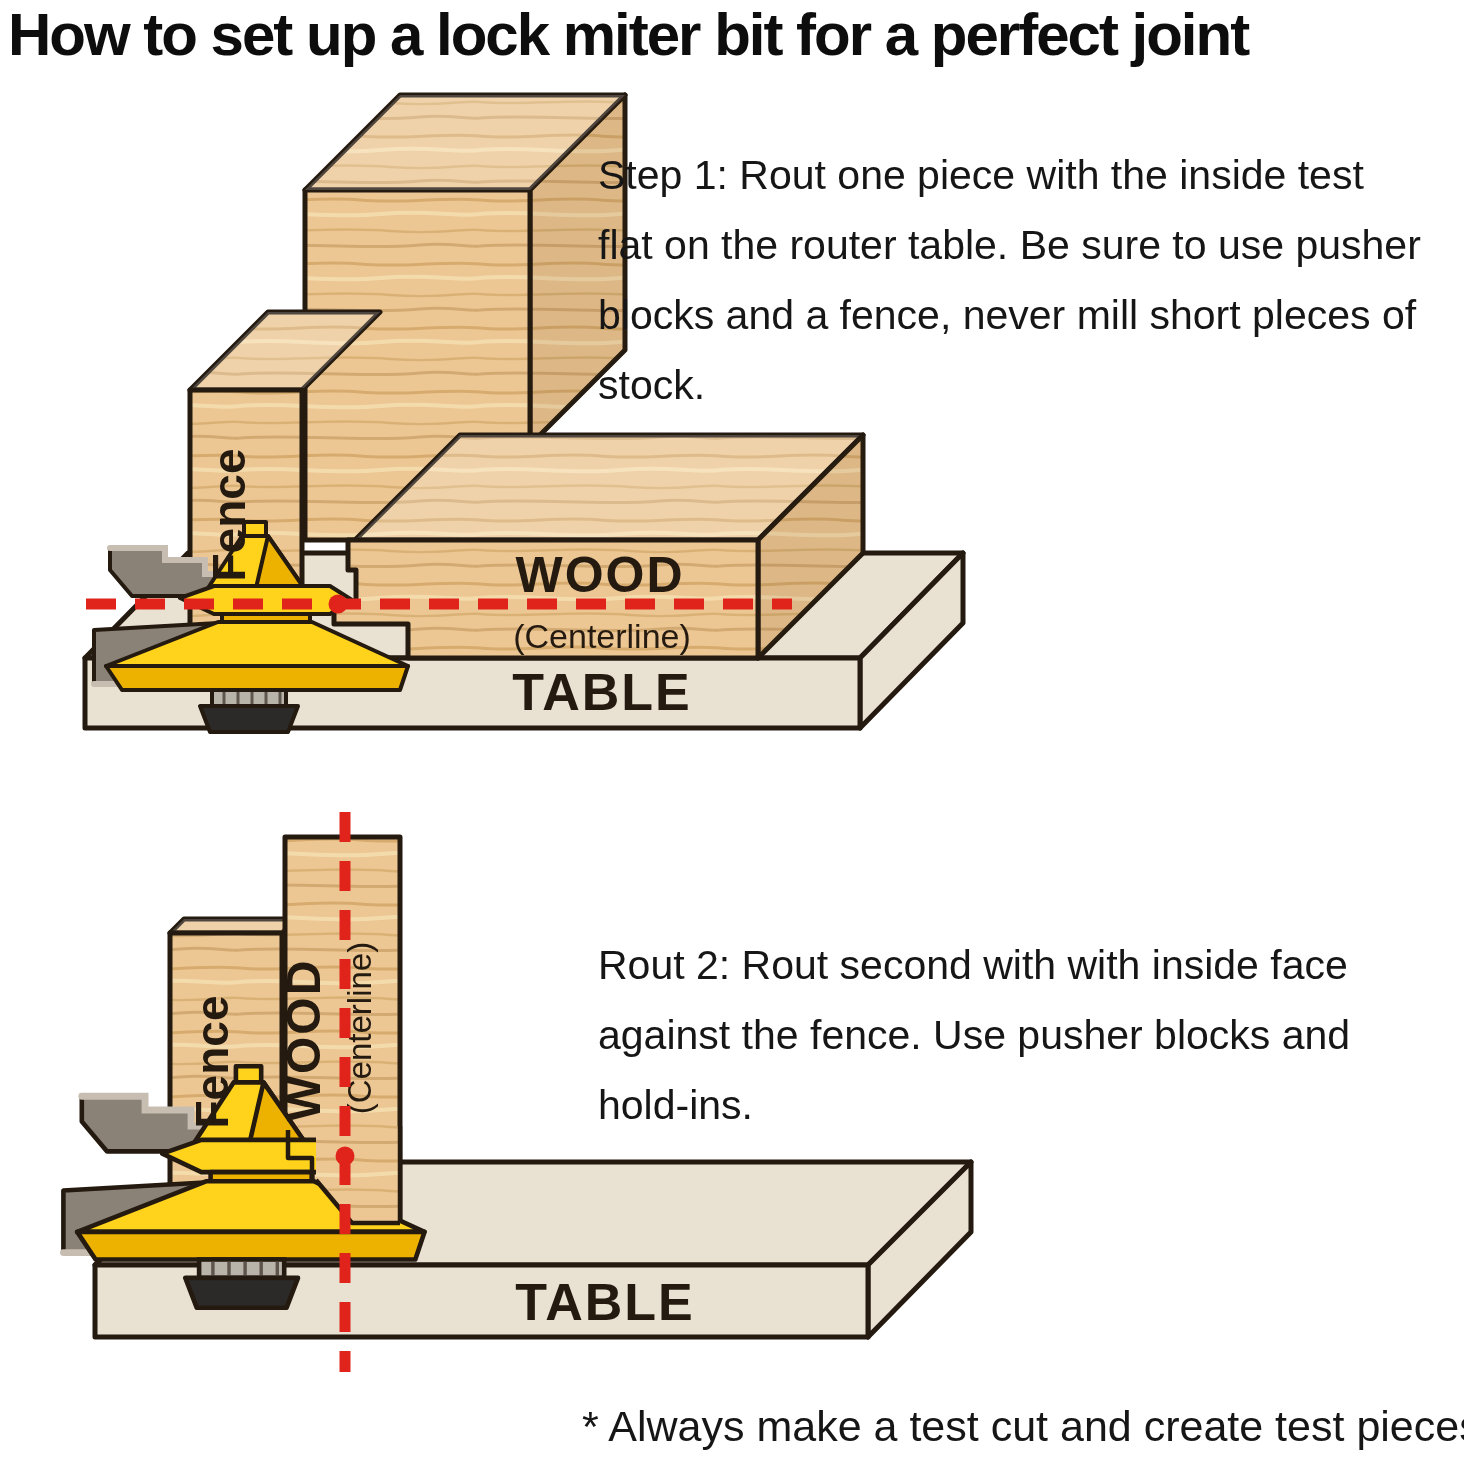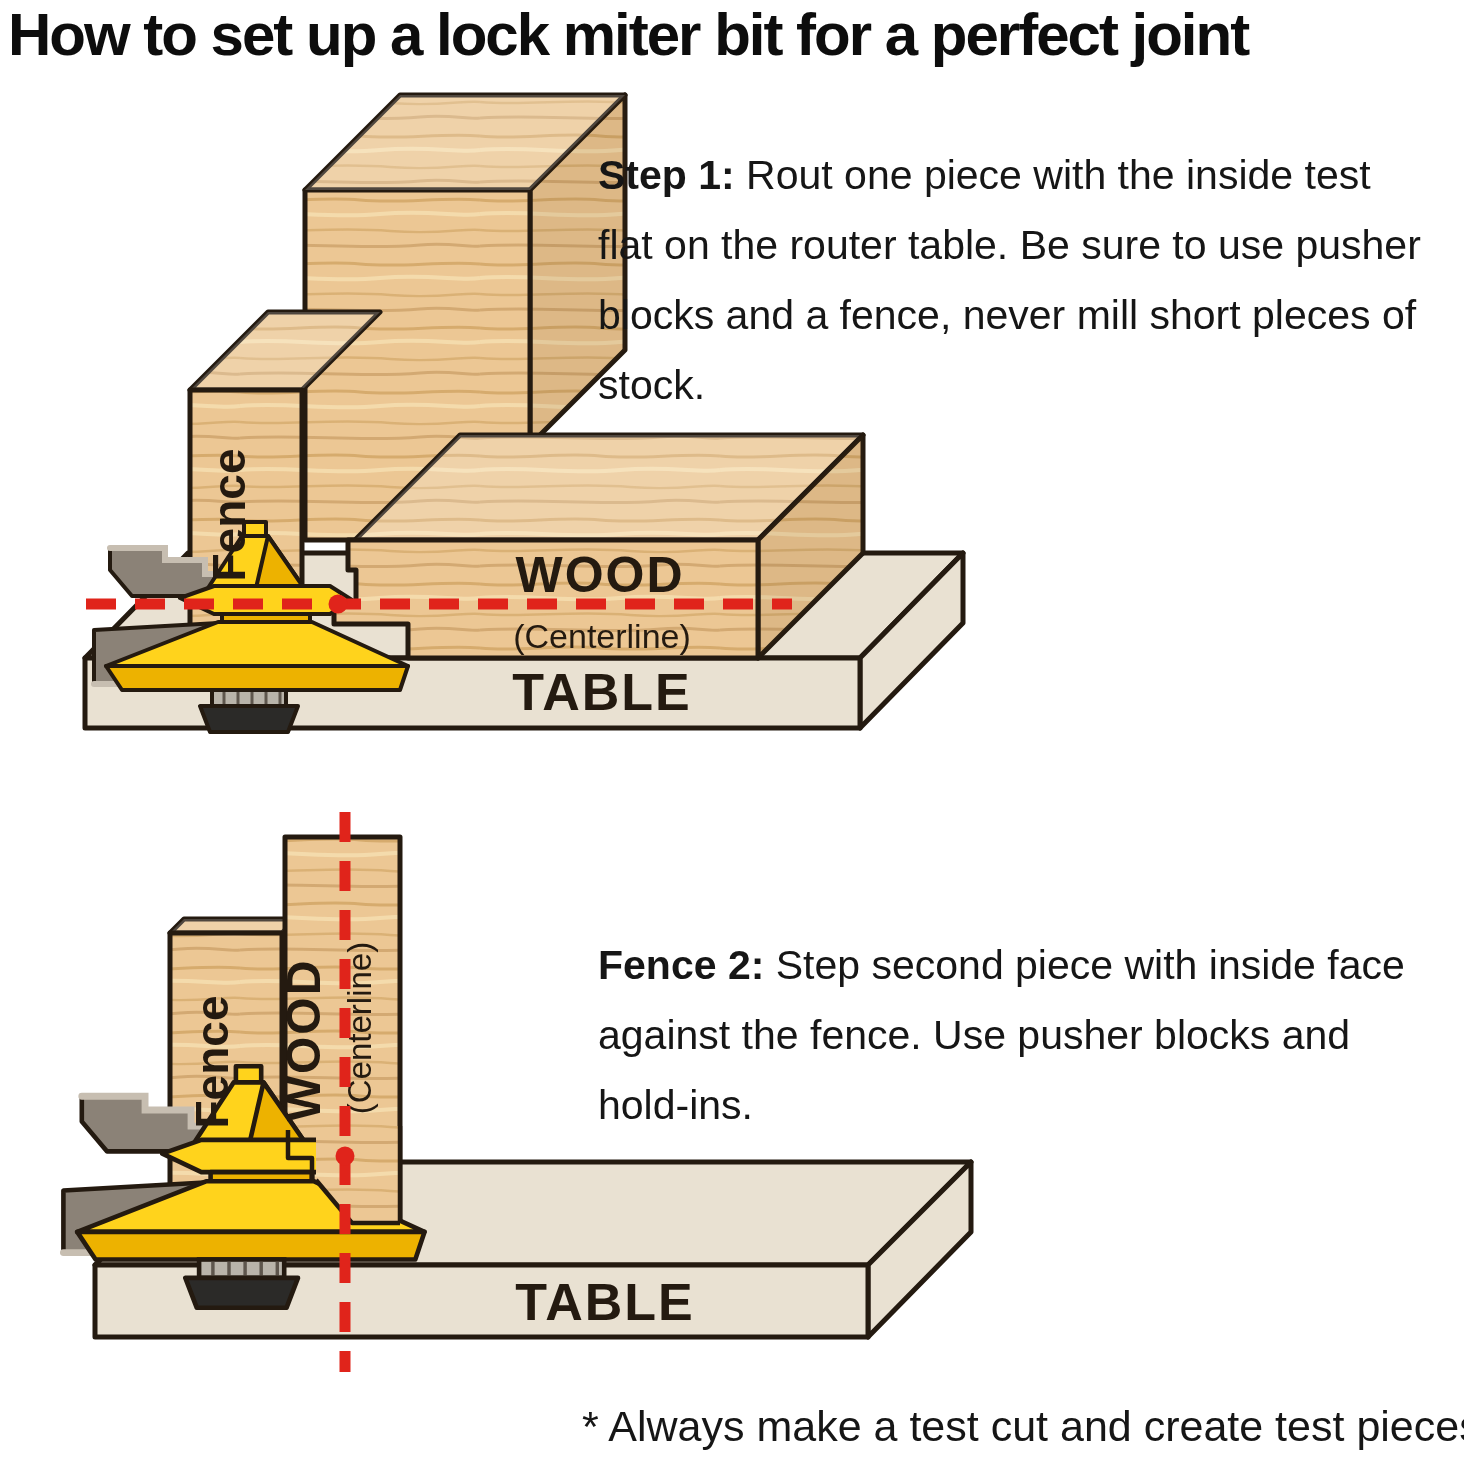--- a/index.html
+++ b/index.html
@@ -2,21 +2,21 @@
 <html style="--wood-base: #ecc794; --wood-grain: #cfa160; --wood-grain-light: #f6e0b2; --wood-grain-dark: #b98c4f; --table: #e9e1d2; --outline: #241a10; --yellow: #ffd31c; --yellow-dark: #edb200; --blade: #8b8277; --blade-light: #c7beb1; --blade-dark: #5e564d; --metal: #b9b4aa; --nut: #2b2a28; --red: #e0241b;"><head>
 <meta charset="utf-8">
 <style>
   html,body{margin:0;padding:0;background:#ffffff;}
   body{font-family:"Liberation Sans", sans-serif;color:#111;}
   .canvas{position:relative;width:1464px;height:1464px;background:#fff;overflow:hidden;padding-left:13px;}
   .title{position:absolute;left:8px;top:0px;width:1456px;font-size:60px;font-weight:800;
          letter-spacing:-2px;white-space:nowrap;color:#0d0d0d;}
   .stepText{position:absolute;width:900px;font-size:41px;line-height:70px;color:#161616;}
   .stepText .ln{white-space:nowrap;}
-  .stepText b{font-weight:700;}
+  .stepText b{font-weight:400;}
   #step1Text{left:598px;top:140px;}
   #step2Text{left:598px;top:930px;}
   .footnote{position:absolute;left:582px;top:1402px;font-size:43px;color:#161616;white-space:nowrap;}
   svg{position:absolute;left:0;}
   #svgStep1{top:80px;}
   #svgStep2{top:795px;}
   .outl{stroke:var(--outline);stroke-width:5;stroke-linejoin:round;fill:none;}
   .woodA{fill:url(#woodA);stroke:var(--outline);stroke-width:5;stroke-linejoin:round;}
   .woodB{fill:url(#woodB);stroke:var(--outline);stroke-width:5;stroke-linejoin:round;}
   .tableFace{fill:var(--table);stroke:var(--outline);stroke-width:5;stroke-linejoin:round;}
@@ -179,20 +179,20 @@
     <text class="lbl" x="228" y="1062" font-size="46" text-anchor="middle" transform="rotate(-90 228 1062)">Fence</text>
     <text class="lbl" x="320" y="1040" font-size="48" letter-spacing="2" text-anchor="middle" transform="rotate(-90 320 1040)">WOOD</text>
     <text class="lblLight" x="371" y="1028" font-size="33" text-anchor="middle" transform="rotate(-90 371 1028)">(Centerline)</text>
     <text class="lbl" x="605" y="1320" font-size="52" letter-spacing="2" text-anchor="middle">TABLE</text>
 
     <line class="redline" x1="345" y1="812" x2="345" y2="1372"></line>
     <circle class="reddot" cx="345" cy="1156" r="9.5"></circle>
   </svg>
 
   <div class="stepText" id="step2Text">
-    <div class="ln"><b>Fence 2:</b><span> Step second piece with inside face</span></div>
+    <div class="ln"><b>Rout 2:</b><span> Rout second with with inside face</span></div>
     <div class="ln">against the fence. Use pusher blocks and</div>
     <div class="ln">hold-ins.</div>
   </div>
 
   <div class="footnote">* Always make a test cut and create test pieces.</div>
 
 </div>
 
 </body></html>

